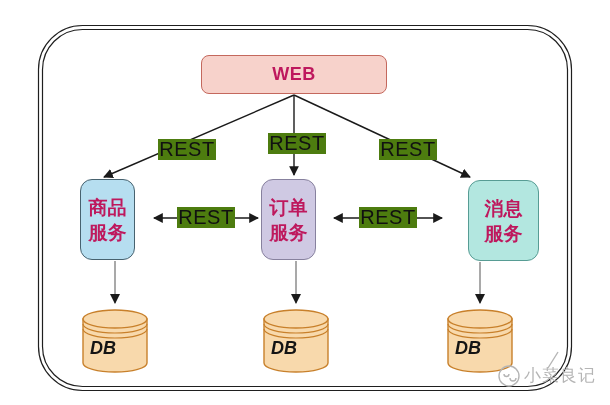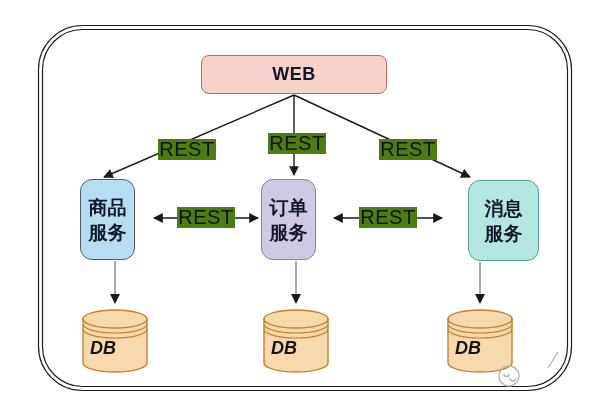--- a/index.html
+++ b/index.html
@@ -11,21 +11,21 @@
   
   .frame{fill:none;stroke:var(--frame_border,#1f1f1f);stroke-width:1.2;}
   .edge{stroke:var(--line,#1a1a1a);stroke-width:1.4;fill:none;}
   .stem{stroke:var(--stem_gray,#8c8c8c);stroke-width:1.5;fill:none;}
   .cyl-body,.cyl-top{fill:var(--db_fill,#f8d9ac);stroke:var(--db_border,#c8802b);stroke-width:1.4;}
   .cyl-ring{fill:none;stroke:var(--db_border,#c8802b);stroke-width:1.2;}
   .wm-logo{fill:none;stroke:var(--watermark,#b5b5b5);stroke-width:1.4;}
   
   .node{
     position:absolute;box-sizing:border-box;display:flex;align-items:center;justify-content:center;
-    text-align:center;color:#0f172a;font-weight:bold;
+    text-align:center;color:#be185d;font-weight:bold;
   }
   .web-node{
     left:201px;top:55px;width:186px;height:39px;border-radius:8px;font-size:18px;letter-spacing:.5px;
     background:var(--web_fill,#f7d2cb);border:1.5px solid var(--web_border,#c4685d);
   }
   .svc{width:55px;height:81px;border-radius:12px;font-size:19px;line-height:25px;}
   .svc-product{left:80px;top:179px;background:var(--product_fill,#b6def0);border:1px solid var(--product_border,#47626f);}
   .svc-order{left:261px;top:179px;background:var(--order_fill,#cfc9e3);border:1px solid var(--order_border,#87819e);}
   .svc-message{left:468px;top:180px;width:71px;background:var(--message_fill,#b3e7e0);border:1px solid var(--message_border,#579c94);}
   .db-label{
@@ -124,14 +124,15 @@
   <div class="db-label" style="left:90px;top:336px;">DB</div>
   <div class="db-label" style="left:271px;top:336px;">DB</div>
   <div class="db-label" style="left:455px;top:336px;">DB</div>
 
   <div class="rest" style="left:158px;top:139px;">REST</div>
   <div class="rest" style="left:268px;top:133px;">REST</div>
   <div class="rest" style="left:379px;top:139px;">REST</div>
   <div class="rest" style="left:177px;top:207px;">REST</div>
   <div class="rest" style="left:359px;top:207px;">REST</div>
 
+  <div class="watermark-text">小菜良记</div>
 
 </div>
 
 </body></html>

